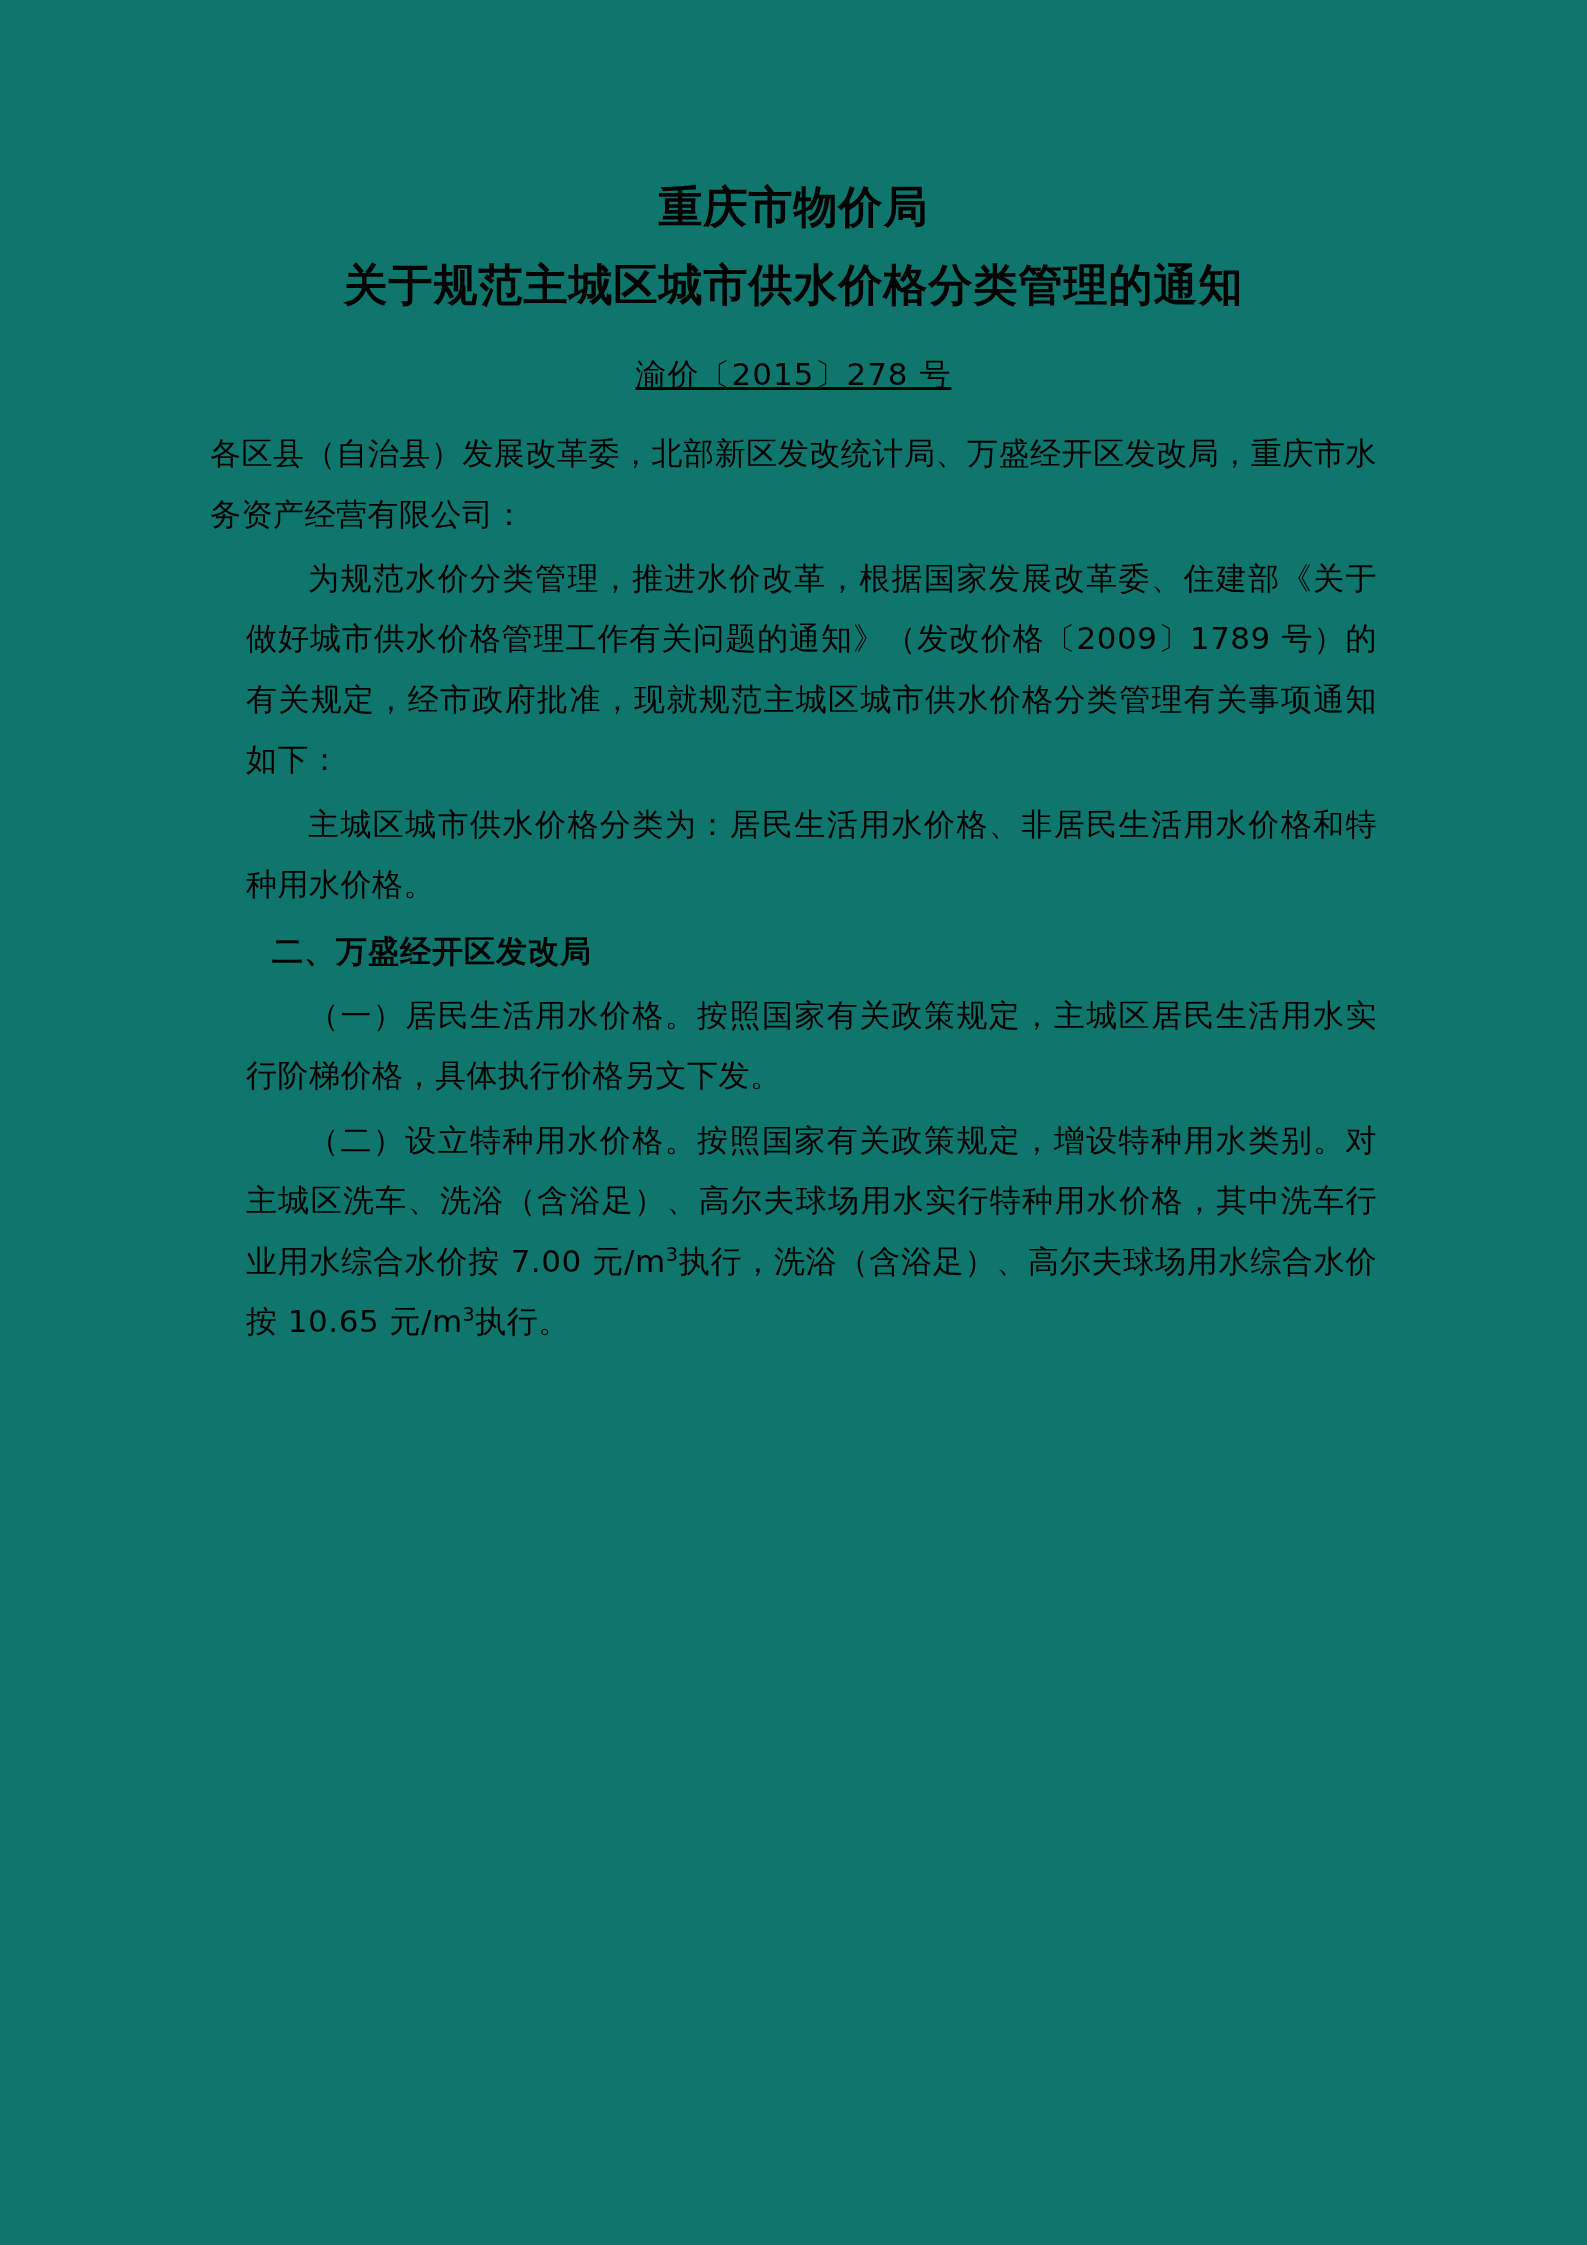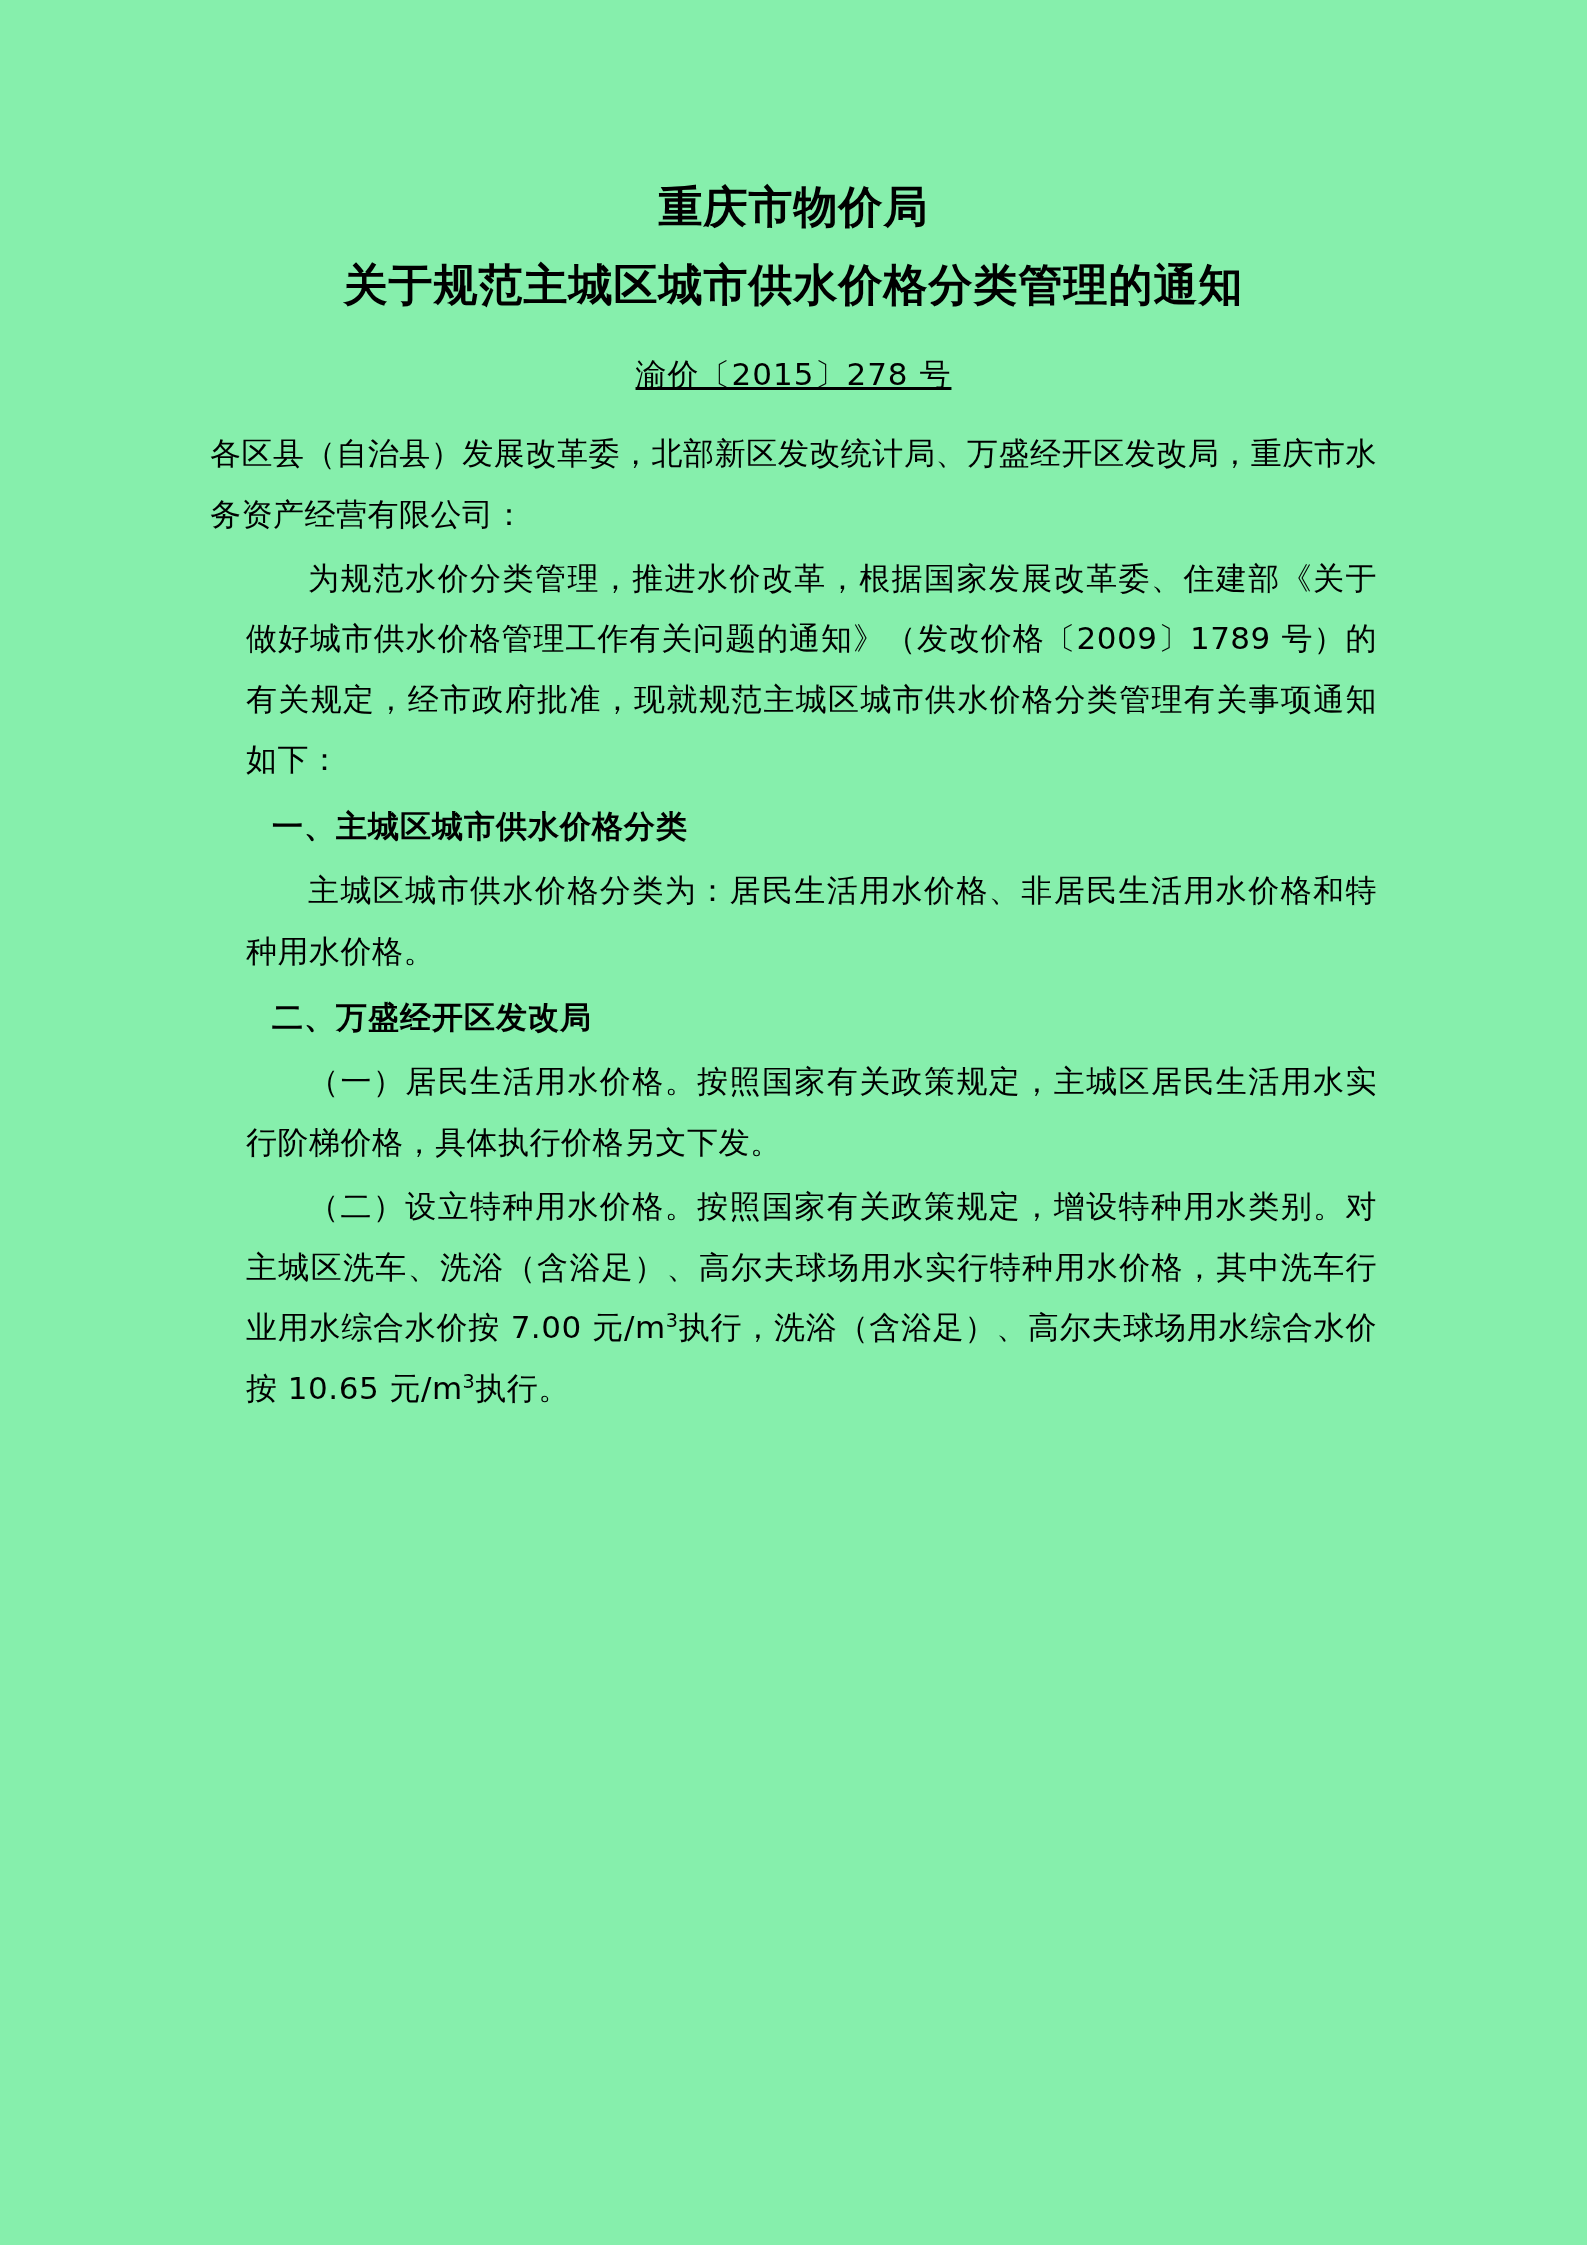--- a/index.html
+++ b/index.html
@@ -11,21 +11,21 @@
     width: 1587px;
     min-height: 2245px;
     font-family: "DejaVu Sans", "Liberation Sans", sans-serif;
     color: #000000;
   }
   .page {
     width: 1587px;
     min-height: 2245px;
     box-sizing: border-box;
     padding: 175px 210px 60px 210px;
-    background: #86efac;
+    background: #0f766e;
   }
   .doc-title {
     text-align: center;
     font-weight: bold;
     font-size: 44px;
     line-height: 1.45;
     letter-spacing: 1px;
     margin: 0;
   }
   .doc-title-2 {
@@ -76,20 +76,19 @@
 <div class="page">
 
   <h1 class="doc-title">重庆市物价局</h1>
   <h1 class="doc-title-2">关于规范主城区城市供水价格分类管理的通知</h1>
 
   <div class="doc-number">渝价〔2015〕278 号</div>
 
   <div id="body-container">
       <p class="body-text">各区县（自治县）发展改革委，北部新区发改统计局、万盛经开区发改局，重庆市水务资产经营有限公司：</p>
       <p class="body-text indent">为规范水价分类管理，推进水价改革，根据国家发展改革委、住建部《关于做好城市供水价格管理工作有关问题的通知》（发改价格〔2009〕1789 号）的有关规定，经市政府批准，现就规范主城区城市供水价格分类管理有关事项通知如下：</p>
-      <p class="section-head">一、主城区城市供水价格分类</p>
       <p class="body-text indent">主城区城市供水价格分类为：居民生活用水价格、非居民生活用水价格和特种用水价格。</p>
       <p class="section-head">二、万盛经开区发改局</p>
       <p class="body-text indent">（一）居民生活用水价格。按照国家有关政策规定，主城区居民生活用水实行阶梯价格，具体执行价格另文下发。</p>
       <p class="body-text indent">（二）设立特种用水价格。按照国家有关政策规定，增设特种用水类别。对主城区洗车、洗浴（含浴足）、高尔夫球场用水实行特种用水价格，其中洗车行业用水综合水价按 7.00 元/m<sup>3</sup>执行，洗浴（含浴足）、高尔夫球场用水综合水价按 10.65 元/m<sup>3</sup>执行。</p>
     </div>
 
 </div>
 
 </body></html>

